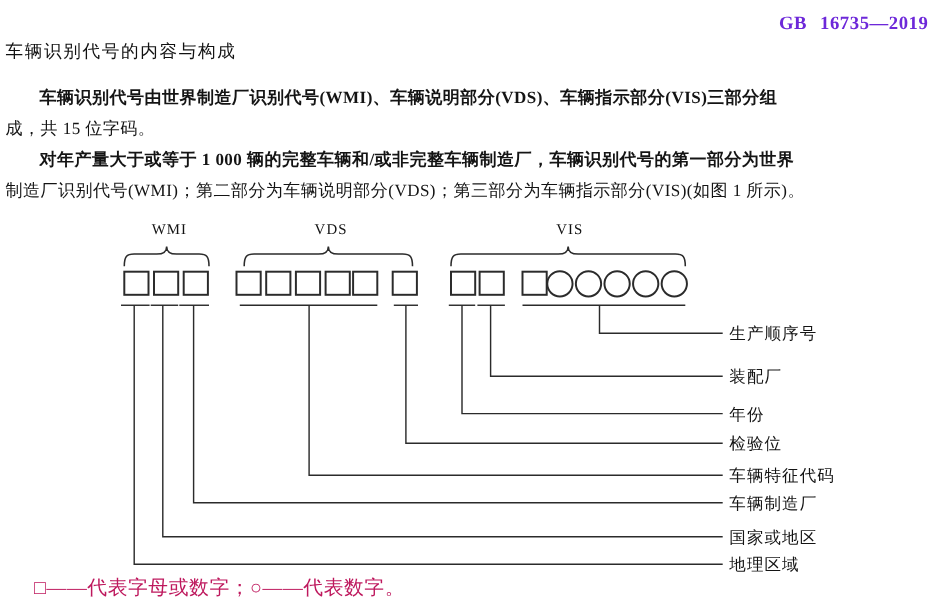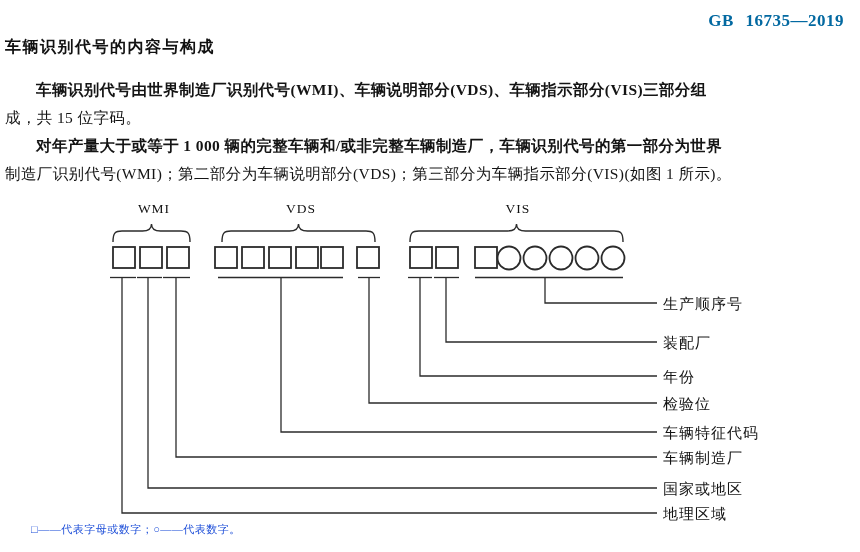--- a/index.html
+++ b/index.html
@@ -8,44 +8,44 @@
     width:860px;height:552px;
     background:#ffffff;
     overflow:hidden;
     font-family:"Liberation Serif","DejaVu Serif",serif;
     color:#141414;
   }
   .std-number{
     position:absolute;top:11px;right:16px;
     font-size:17px;font-weight:700;
     letter-spacing:.5px;word-spacing:7px;
-    color:#0369a1;
+    color:#6d28d9;
   }
   .doc-title{
     position:absolute;top:37px;left:5px;margin:0;
-    font-size:16px;font-weight:700;letter-spacing:1.5px;
+    font-size:16px;font-weight:400;letter-spacing:1.5px;
     color:#111;
   }
   .body-text{
     position:absolute;top:76px;left:5px;right:14px;
     font-size:15.5px;line-height:28px;
     letter-spacing:.4px;
     text-align:justify;
   }
   .body-text p{margin:0;}
   .ln{display:block;}
   .indent{text-indent:2em;font-weight:bold;}
   .figure-svg{
     position:absolute;left:0;top:0;
     pointer-events:none;
   }
   .legend{
     position:absolute;top:522px;left:31px;
-    font-size:11px;letter-spacing:.5px;
-    color:#1d4ed8;
+    font-size:18px;letter-spacing:.5px;
+    color:#be185d;
   }
 </style>
 </head>
 <body>
 
 <div class="page">
 
   <div class="std-number">GB 16735—2019</div>
 
   <h1 class="doc-title">车辆识别代号的内容与构成</h1>

